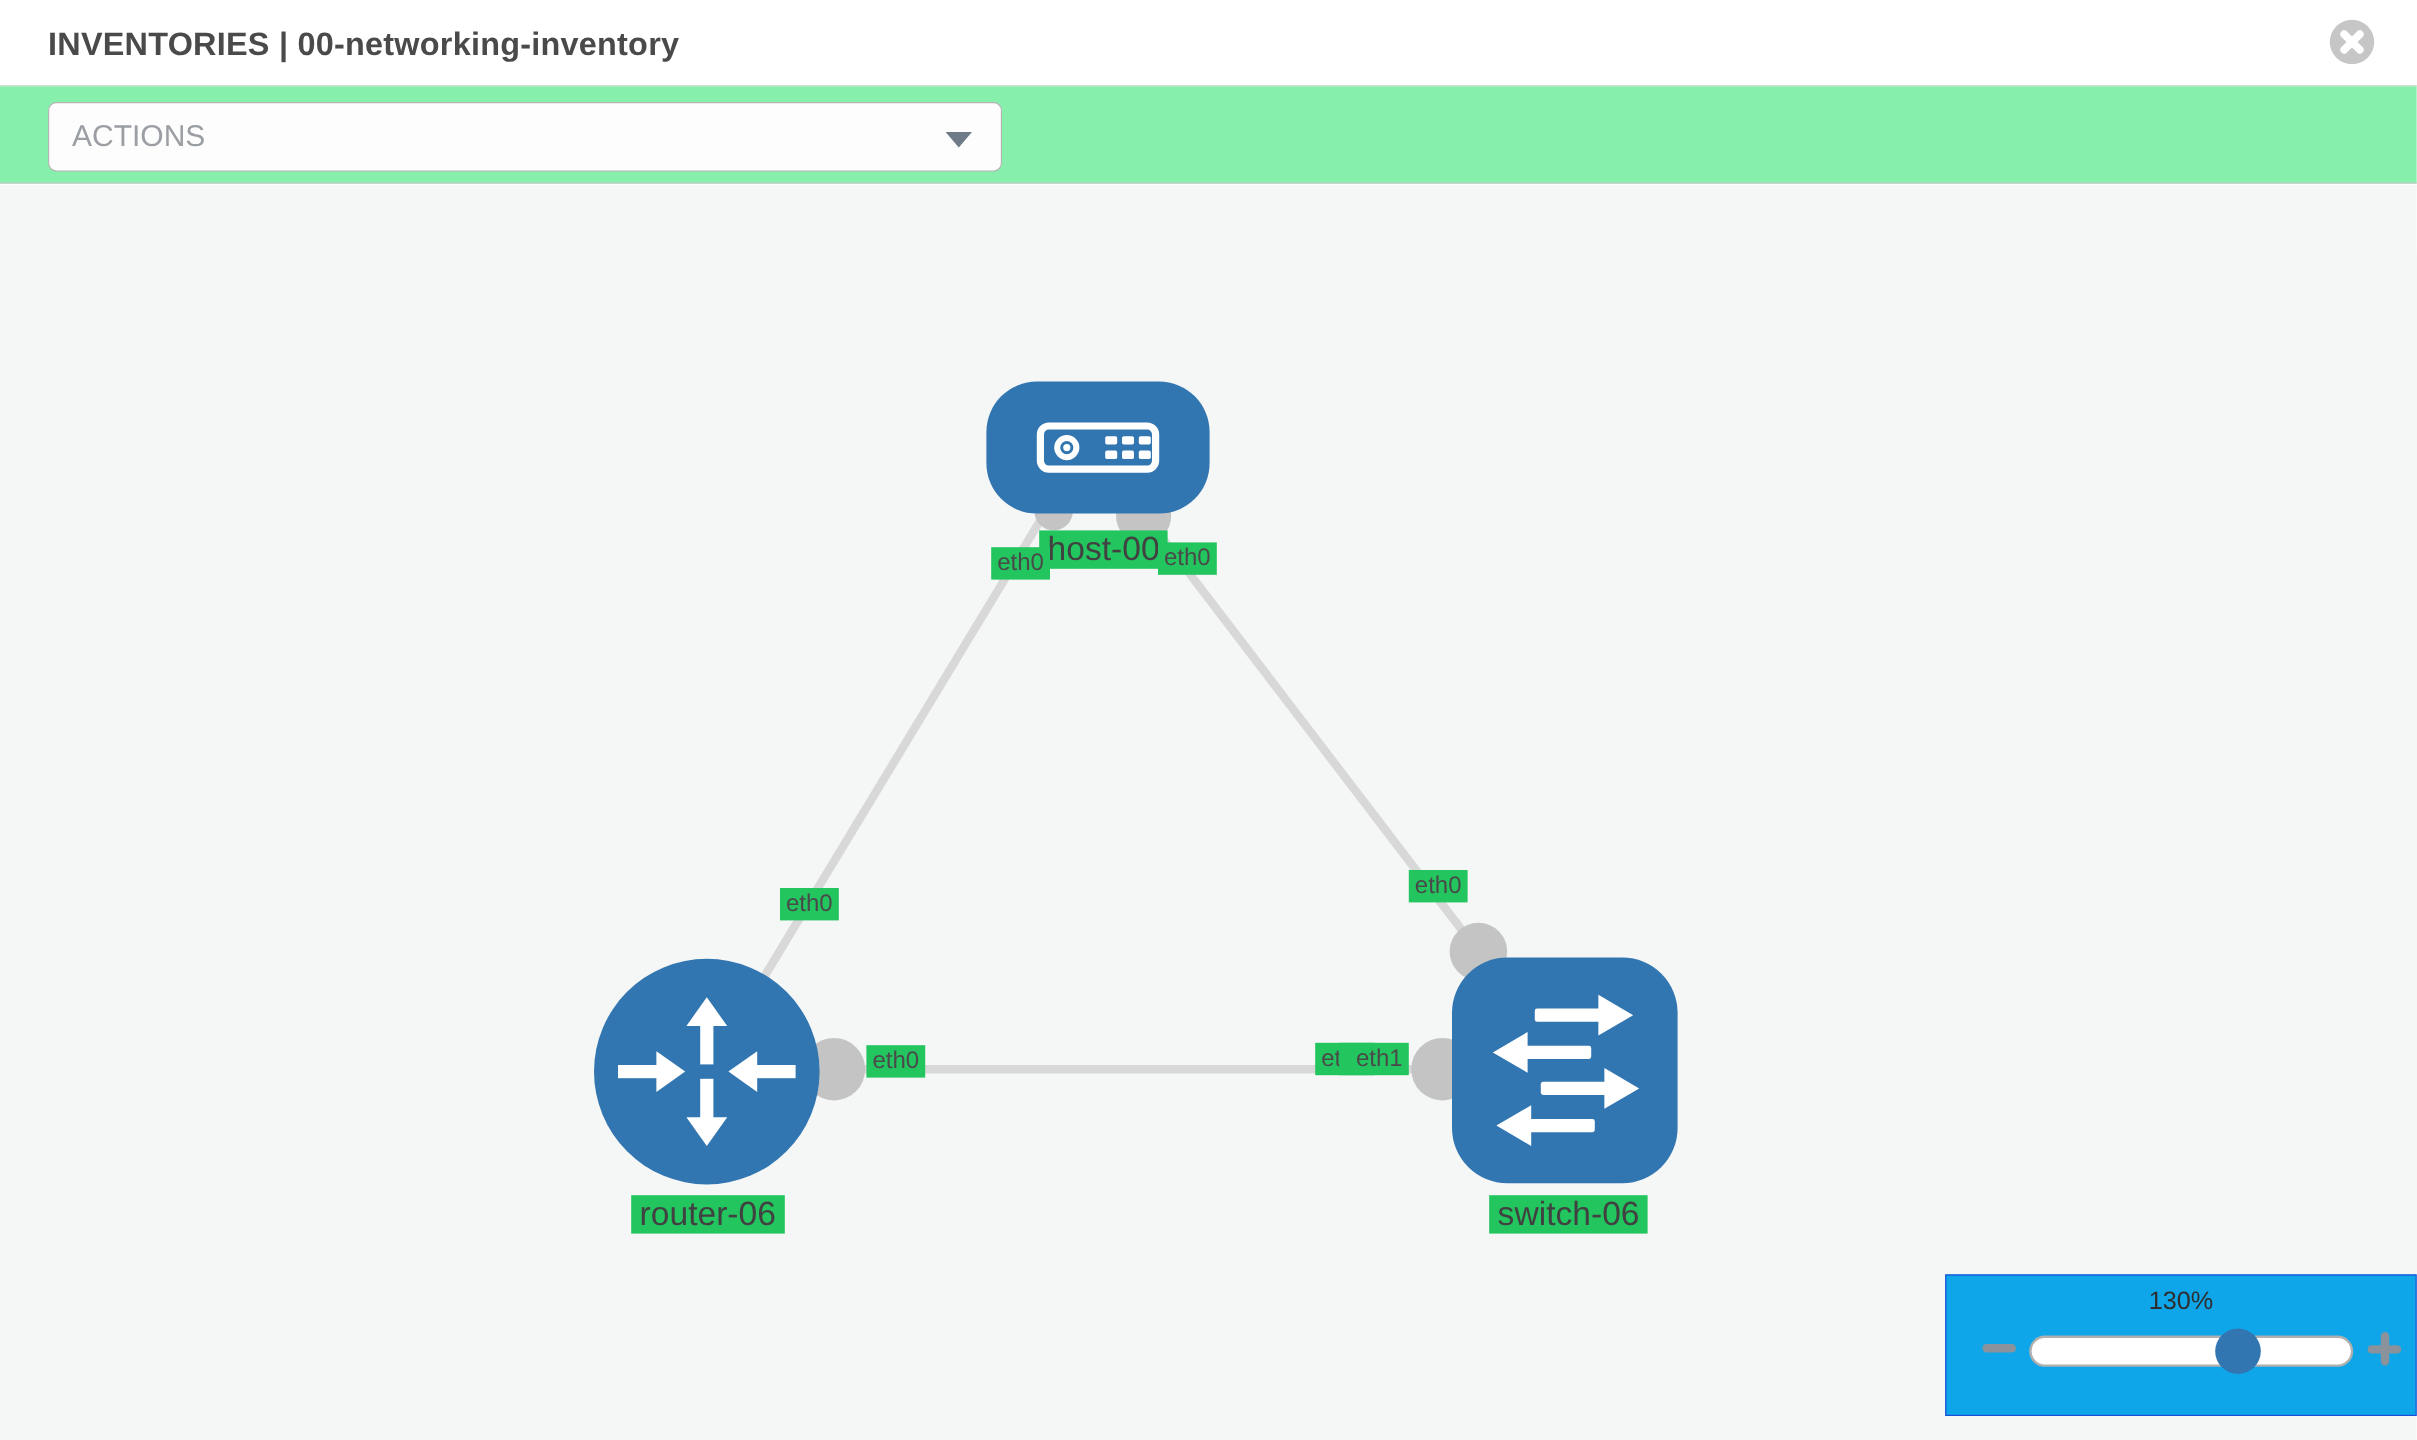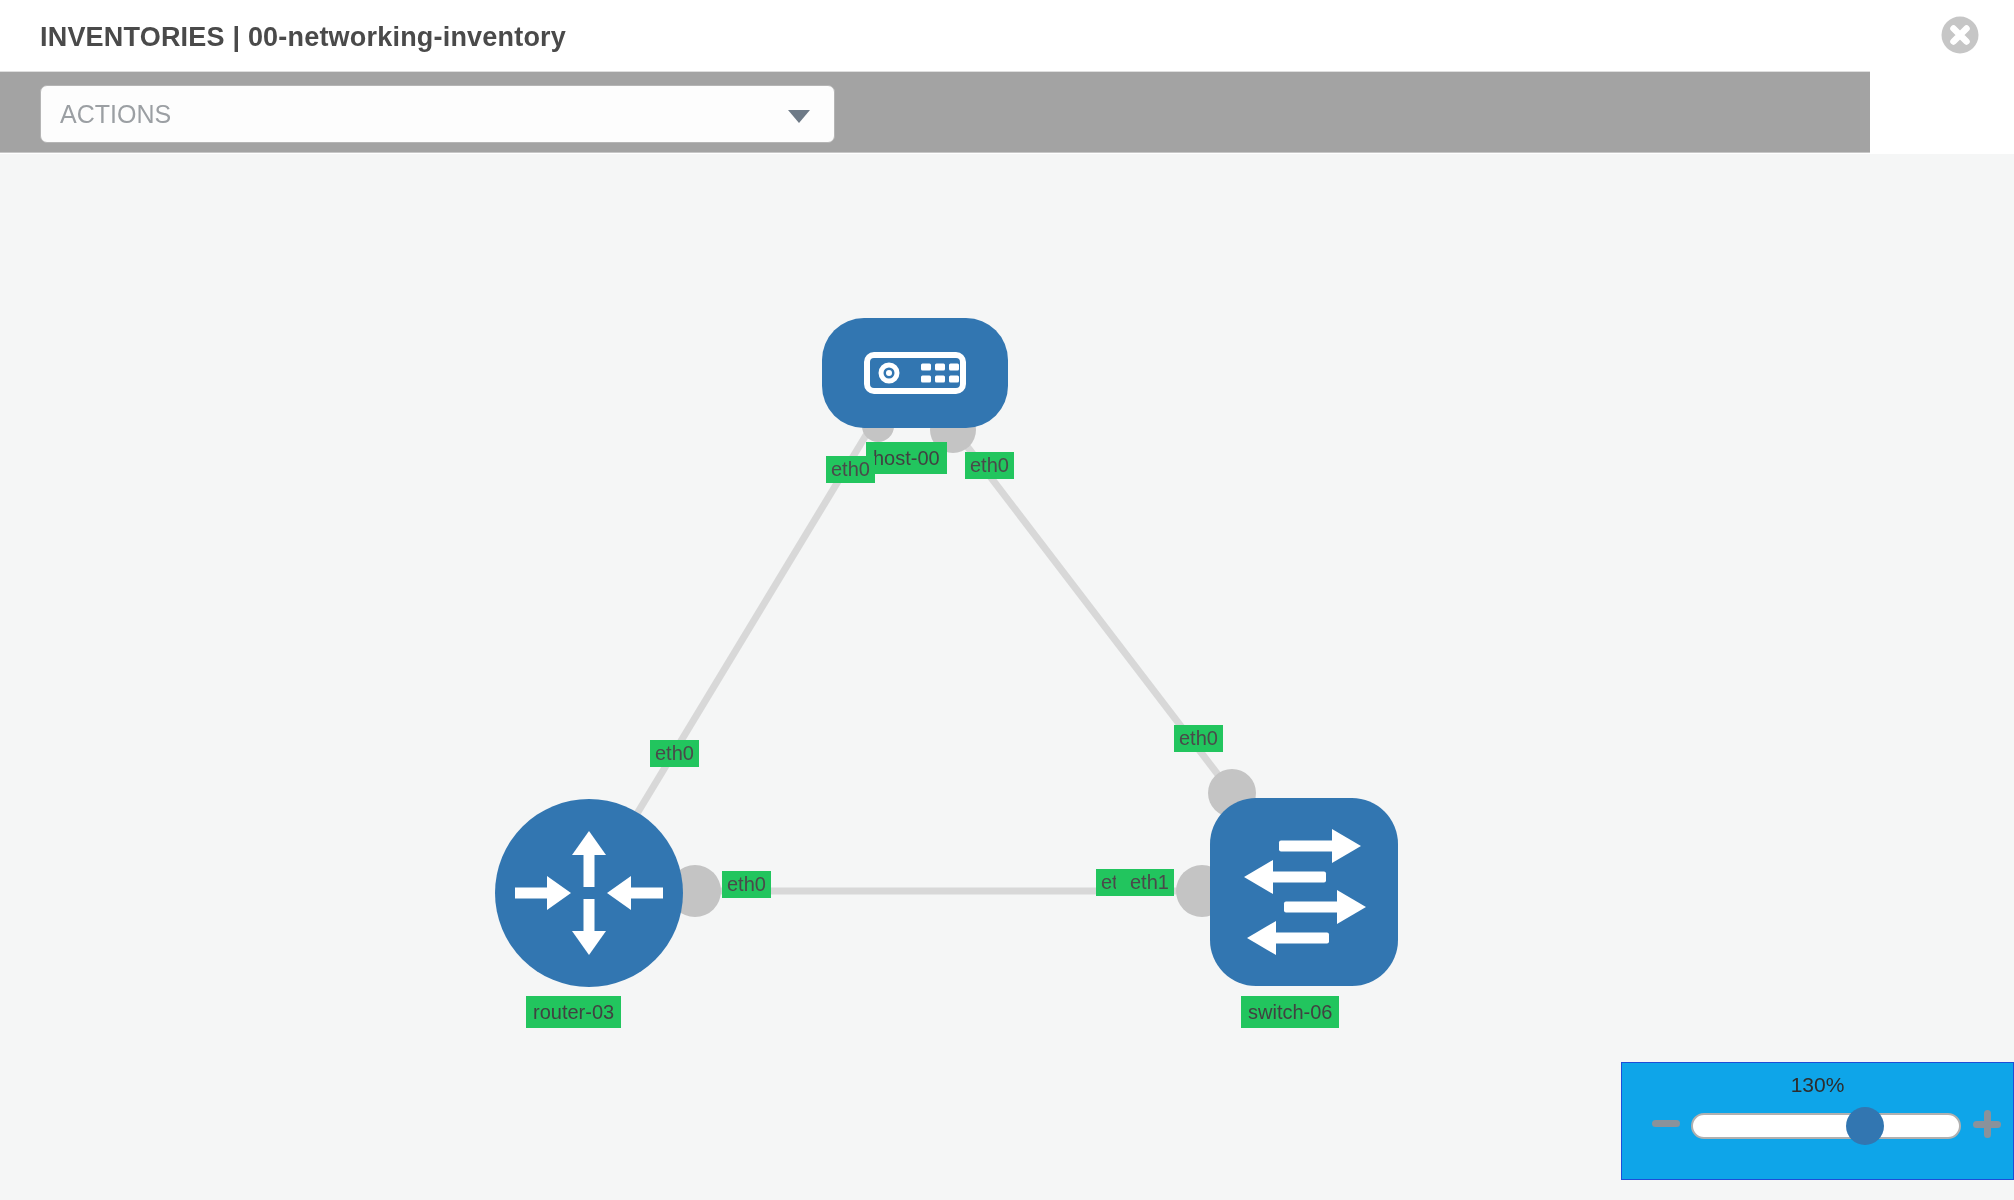--- a/index.html
+++ b/index.html
@@ -8,22 +8,22 @@
   .app { position:relative; width:2014px; height:1200px; }
 
   
   .header { position:absolute; left:0; top:0; width:2014px; height:71px; background:#fff; }
   .page-title { position:absolute; left:40px; top:0; height:71px; line-height:74px;
                 font-size:27px; font-weight:700; color:#4a4a4a; letter-spacing:.2px; }
   .close-btn { position:absolute; right:35px; top:16px; width:38px; height:38px;
                border:none; background:transparent; cursor:pointer; padding:0; }
 
   
-  .toolbar { position:absolute; left:0; top:71px; width:1870px; height:82px;
-             background:#a3a3a3; border-top:1px solid #dedede; border-bottom:1px solid #c7c7c7; }
+  .toolbar { position:absolute; left:0; top:71px; width:2014px; height:82px;
+             background:#86efac; border-top:1px solid #dedede; border-bottom:1px solid #c7c7c7; }
   .dropdown { position:absolute; top:13px; height:58px; background:#fdfdfd;
               border:1px solid #b5b5b5; border-radius:7px; cursor:pointer; }
   .dropdown-label { position:absolute; left:19px; top:0; line-height:56px;
                     font-size:25px; color:#9b9fa3; }
   .caret { position:absolute; right:24px; top:24px; width:0; height:0;
            border-left:11px solid transparent; border-right:11px solid transparent;
            border-top:13px solid #6e7a87; }
   .dd-actions { left:40px;  width:795px; }
   .dd-search  { left:1182px; width:793px; }
   .tool-btn { position:absolute; top:96px; width:40px; height:40px; border:none;
@@ -31,21 +31,21 @@
   .tb-wrench { left:1046px; }
   .tb-key    { left:1114px; }
 
   
   .canvas { position:absolute; left:0; top:154px; width:2014px; height:1046px;
             background:#f5f6f6; }
   .canvas svg.topo { position:absolute; left:0; top:0; }
 
   .chip { position:absolute; background:#22c55e; color:#4a4a4a; font-size:20px;
           line-height:25px; padding:1px 5px; white-space:nowrap; }
-  .node-label { font-size:20px; line-height:30px; padding:1px 7px; color:#414141; }
+  .node-label { font-size:28px; line-height:30px; padding:1px 7px; color:#414141; }
 
   
   .zoom-panel { position:absolute; left:1621px; top:1062px; width:393px; height:118px;
                 background:#0ea5e9; border:1px solid #1d4ed8; }
   .zoom-value { position:absolute; left:0; top:10px; width:100%; text-align:center;
                 font-size:21px; color:#2d2d2d; }
   .zoom-minus { position:absolute; left:30px; top:57px; width:28px; height:7px;
                 background:#8a929b; border-radius:4px; border:none; cursor:pointer; }
   .zoom-track { position:absolute; left:69px; top:50px; width:270px; height:26px;
                 background:#fff; border:2px solid #b0b0b0; border-radius:14px; cursor:pointer; }
@@ -149,21 +149,21 @@
         <g>
           <use href="#arrow-right" transform="translate(15,-46)"></use>
           <use href="#arrow-right" transform="translate(-18,-15) scale(-1,1)"></use>
           <use href="#arrow-right" transform="translate(20,15)"></use>
           <use href="#arrow-right" transform="translate(-15,46) scale(-1,1)"></use>
         </g>
       </g>
     </svg>
 
     <div class="chip node-label" style="left:866px; top:288px;">host-00</div>
-    <div class="chip node-label" style="left:526px; top:842px;">router-03</div>
+    <div class="chip node-label" style="left:526px; top:842px;">router-06</div>
     <div class="chip node-label" style="left:1241px; top:842px;">switch-06</div>
 
     <div class="chip" style="left:826px; top:302px;">eth0</div>
     <div class="chip" style="left:965px; top:298px;">eth0</div>
     <div class="chip" style="left:650px; top:586px;">eth0</div>
     <div class="chip" style="left:1174px; top:571px;">eth0</div>
     <div class="chip" style="left:722px; top:717px;">eth0</div>
     <div class="chip" style="left:1096px; top:715px;">eth0</div>
     <div class="chip" style="left:1116px; top:715px;padding-left:14px;">eth1</div>
   </div>

